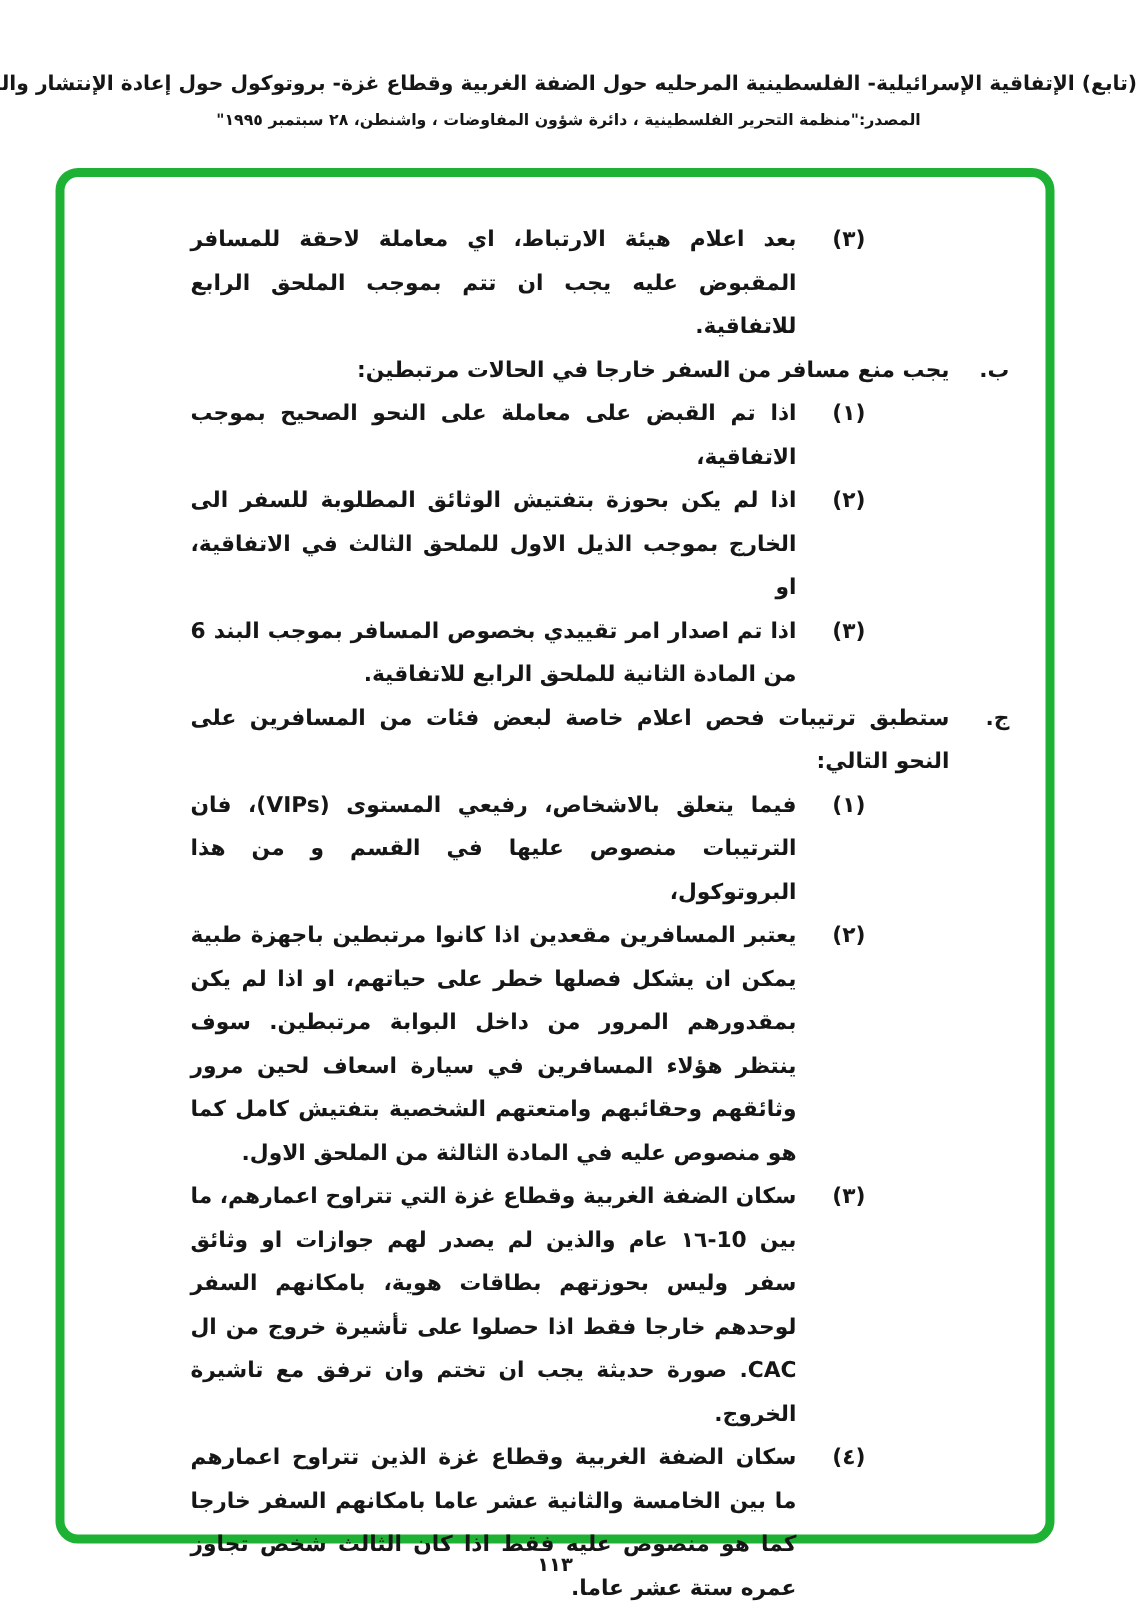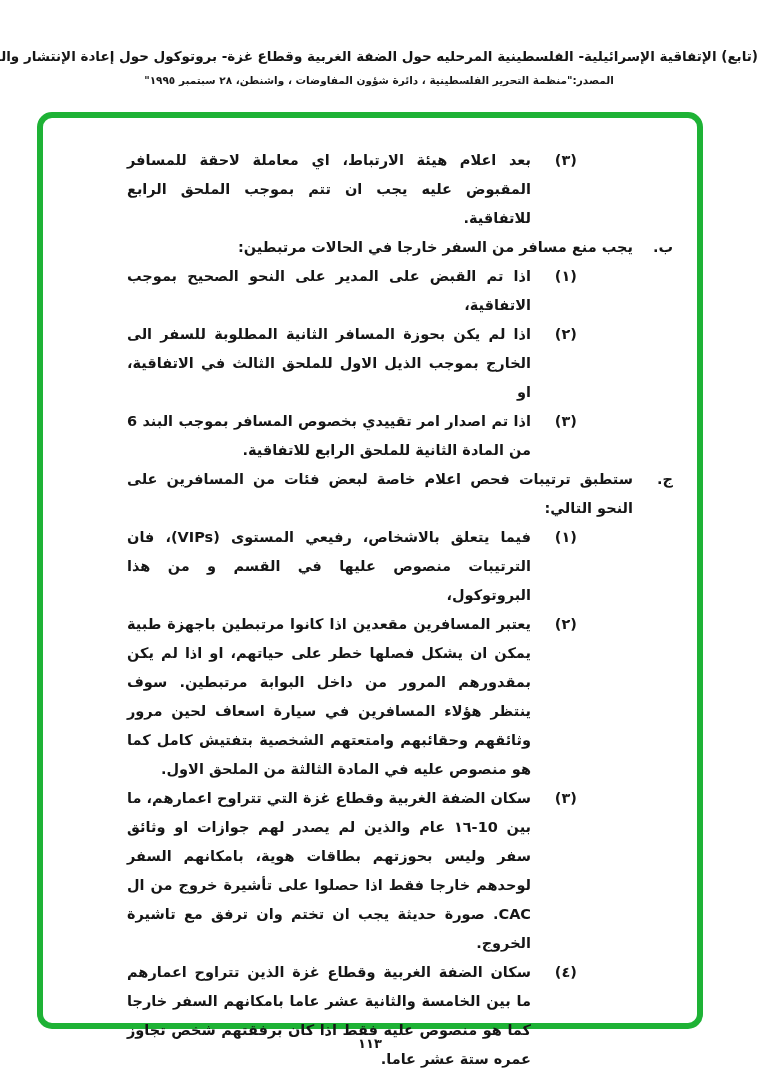--- a/index.html
+++ b/index.html
@@ -111,26 +111,26 @@
       <span class="text">بعد اعلام هيئة الارتباط، اي معاملة لاحقة للمسافر المقبوض عليه يجب ان تتم بموجب الملحق الرابع للاتفاقية.</span>
     </div>
 
     <div class="item lvl-letter">
       <span class="marker">ب.</span>
       <span class="text">يجب منع مسافر من السفر خارجا في الحالات مرتبطين:</span>
     </div>
 
     <div class="item lvl-number">
       <span class="marker">(١)</span>
-      <span class="text">اذا تم القبض على المدير على النحو الصحيح بموجب الاتفاقية،</span>
+      <span class="text">اذا تم القبض على معاملة على النحو الصحيح بموجب الاتفاقية،</span>
     </div>
 
     <div class="item lvl-number">
       <span class="marker">(٢)</span>
-      <span class="text">اذا لم يكن بحوزة المسافر الثانية المطلوبة للسفر الى الخارج بموجب الذيل الاول للملحق الثالث في الاتفاقية، او</span>
+      <span class="text">اذا لم يكن بحوزة بتفتيش الوثائق المطلوبة للسفر الى الخارج بموجب الذيل الاول للملحق الثالث في الاتفاقية، او</span>
     </div>
 
     <div class="item lvl-number">
       <span class="marker">(٣)</span>
       <span class="text">اذا تم اصدار امر تقييدي بخصوص المسافر بموجب البند 6 من المادة الثانية للملحق الرابع للاتفاقية.</span>
     </div>
 
     <div class="item lvl-letter">
       <span class="marker">ج.</span>
       <span class="text">ستطبق ترتيبات فحص اعلام خاصة لبعض فئات من المسافرين على النحو التالي:</span>
@@ -147,19 +147,19 @@
     </div>
 
 
     <div class="item lvl-number">
       <span class="marker">(٣)</span>
       <span class="text">سكان الضفة الغربية وقطاع غزة التي تتراوح اعمارهم، ما بين 10-١٦ عام والذين لم يصدر لهم جوازات او وثائق سفر وليس بحوزتهم بطاقات هوية، بامكانهم السفر لوحدهم خارجا فقط اذا حصلوا على تأشيرة خروج من ال CAC. صورة حديثة يجب ان تختم وان ترفق مع تاشيرة الخروج.</span>
     </div>
 
     <div class="item lvl-number">
       <span class="marker">(٤)</span>
-      <span class="text">سكان الضفة الغربية وقطاع غزة الذين تتراوح اعمارهم ما بين الخامسة والثانية عشر عاما بامكانهم السفر خارجا كما هو منصوص عليه فقط اذا كان برفقتهم شخص تجاوز عمره ستة عشر عاما.</span>
+      <span class="text">سكان الضفة الغربية وقطاع غزة الذين تتراوح اعمارهم ما بين الخامسة والثانية عشر عاما بامكانهم السفر خارجا كما هو منصوص عليه فقط اذا كان الثالث شخص تجاوز عمره ستة عشر عاما.</span>
     </div>
 
   </div>
 </div>
 
 <div class="page-number">١١٣</div>
 
 </body></html>

